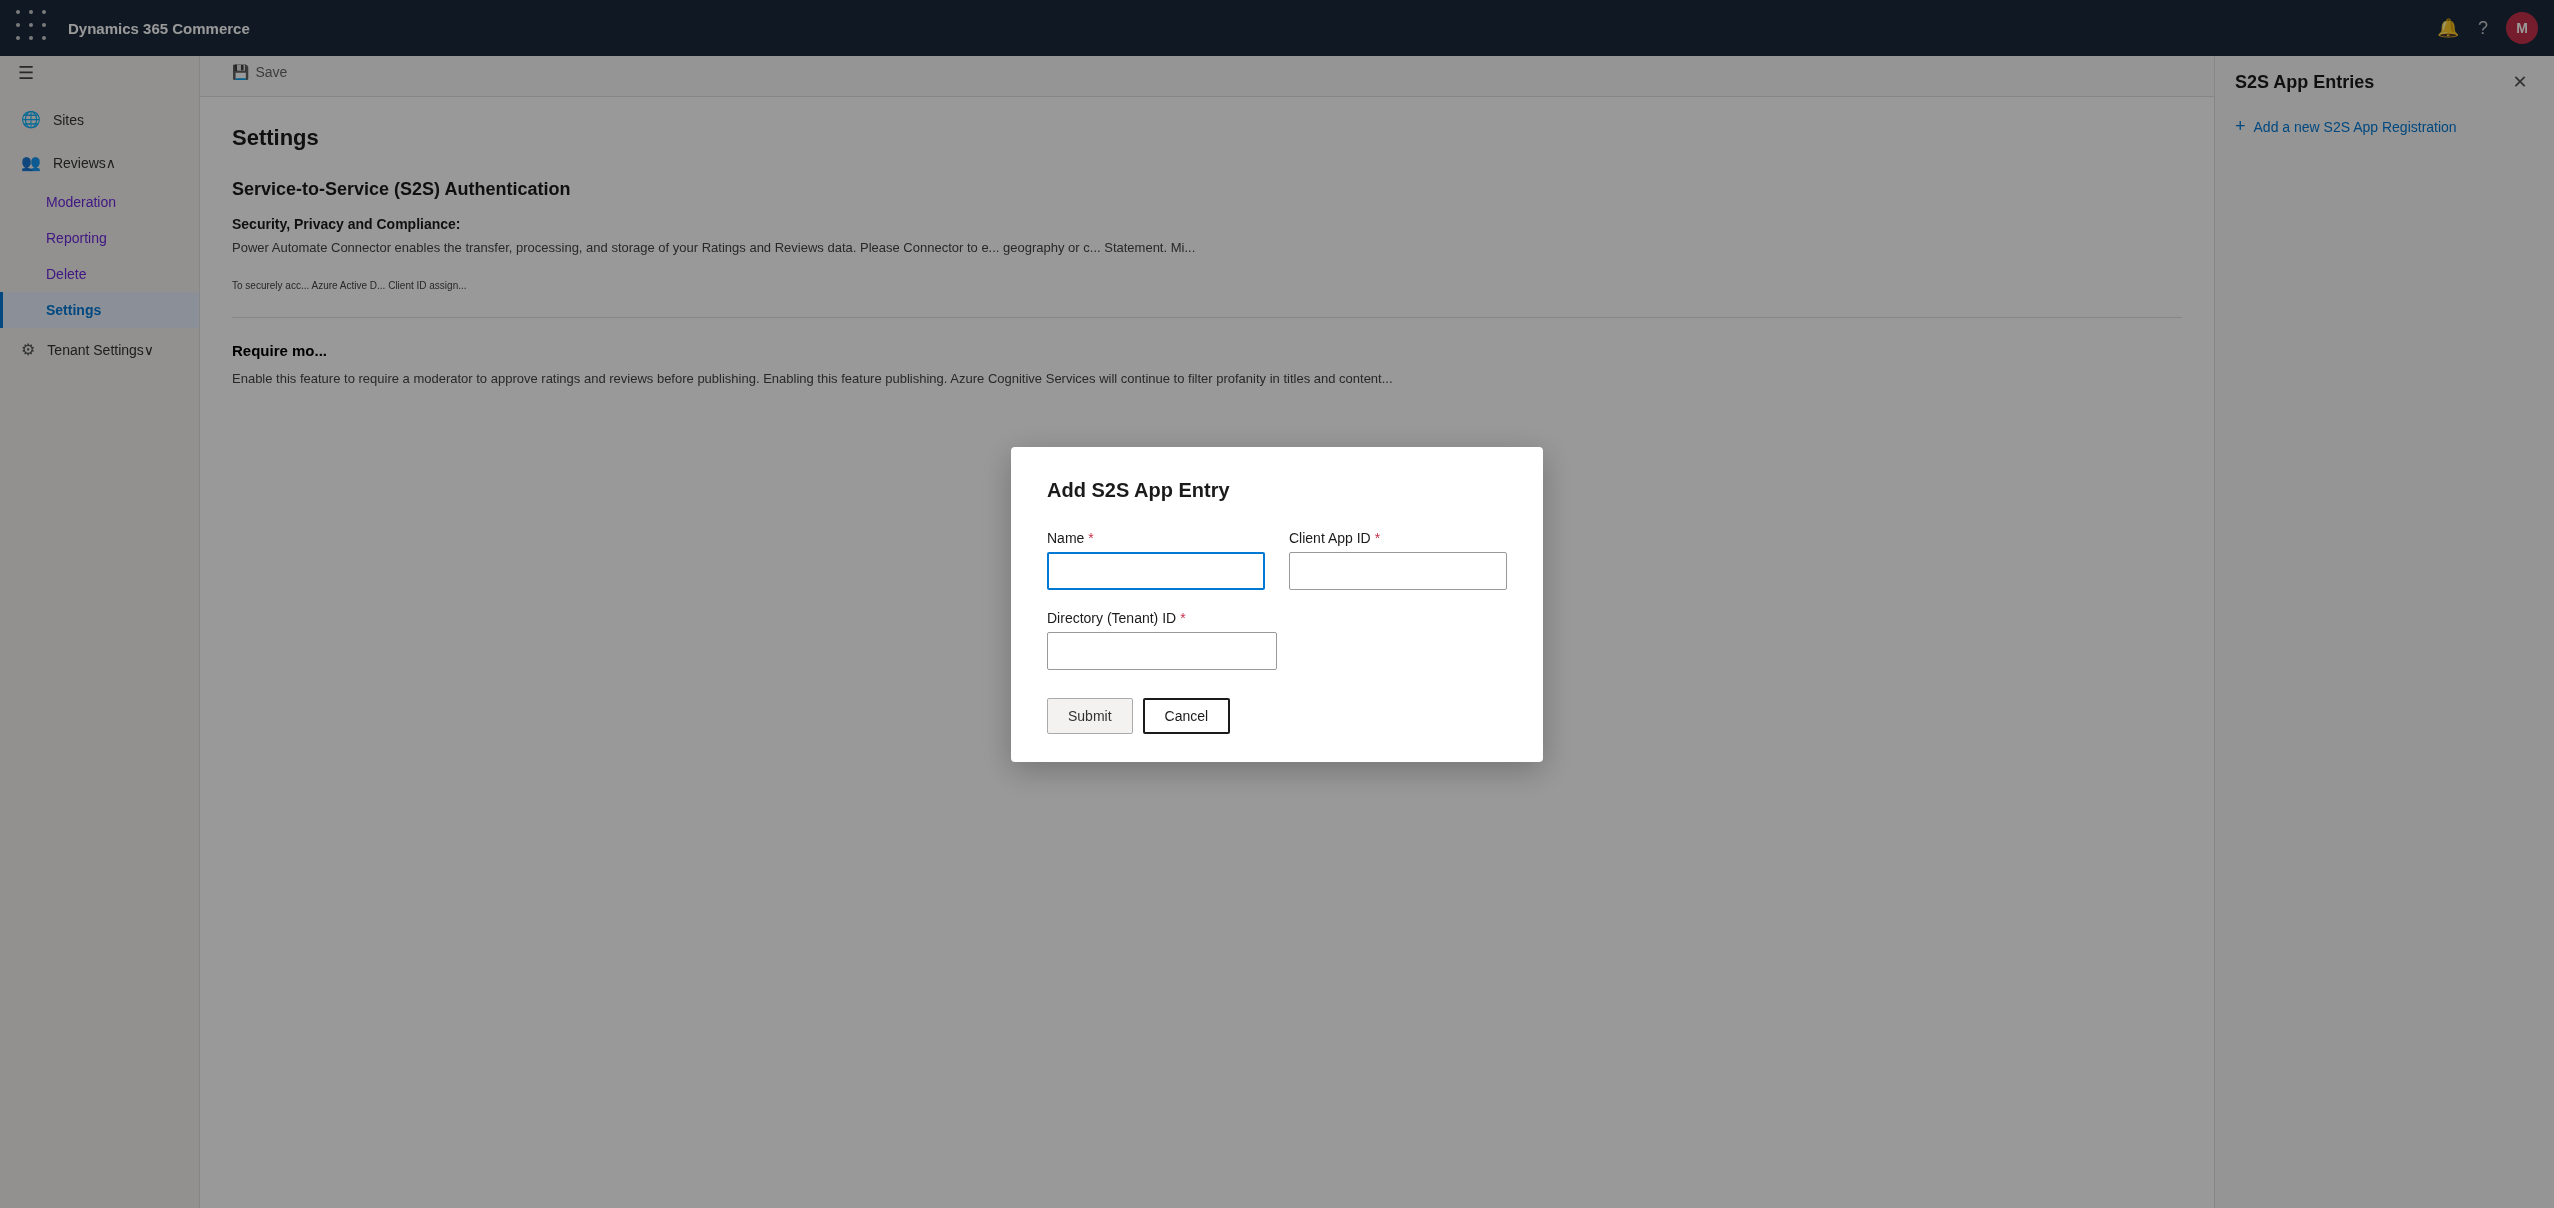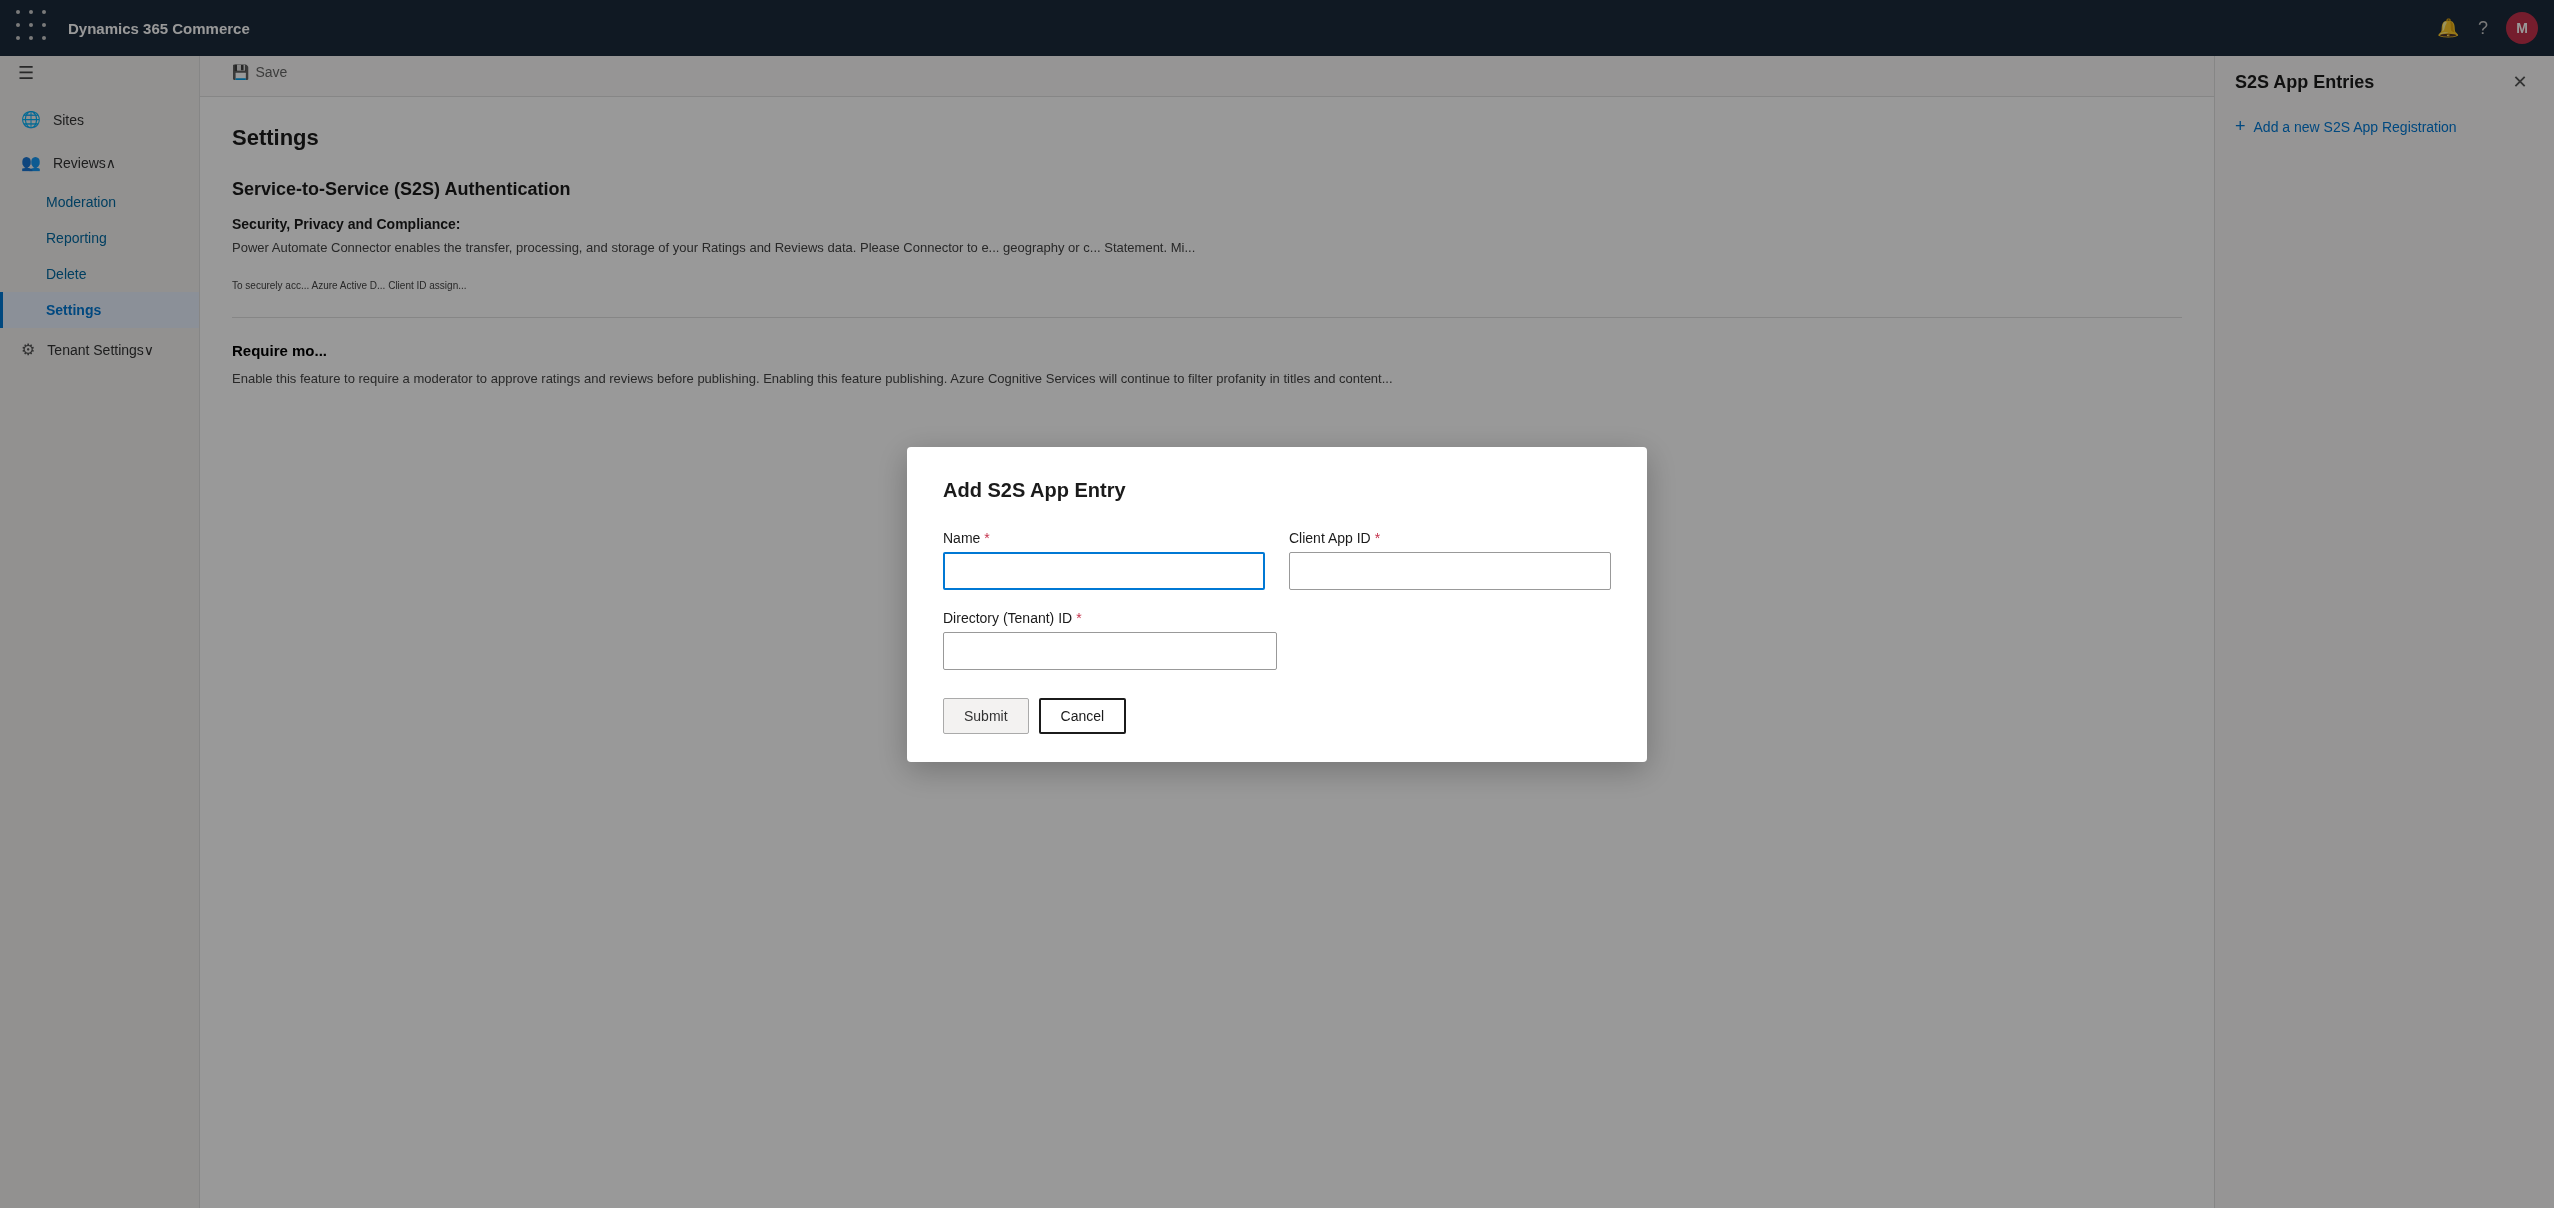--- a/index.html
+++ b/index.html
@@ -86,21 +86,21 @@
       color: #333;
       font-size: 14px;
       border-left: 3px solid transparent;
     }
     .sidebar-item .icon { font-size: 16px; color: #555; }
     .sidebar-submenu { padding-left: 0; }
     .sidebar-subitem {
       padding: 10px 18px 10px 46px;
       cursor: pointer;
       font-size: 14px;
-      color: #0369a1;
+      color: #6d28d9;
     }
     .sidebar-item-row {
       display: flex; align-items: center; 
       width: 100%;
     }
 
     
     .main-content {
       flex: 1;
       background: #fff;
@@ -253,21 +253,21 @@
       background: rgba(0,0,0,0.4);
       z-index: 2000;
       display: flex;
       align-items: center;
       justify-content: center;
     }
     .modal {
       background: #fff;
       border-radius: 4px;
       box-shadow: 0 8px 32px rgba(0,0,0,0.25);
-      width: 740px;
+      width: 532px;
       padding: 32px 36px 28px;
       position: relative;
     }
     .modal-title {
       font-size: 20px;
       font-weight: 600;
       color: #1b1b1b;
       margin-bottom: 28px;
     }
     .modal-form-row {

